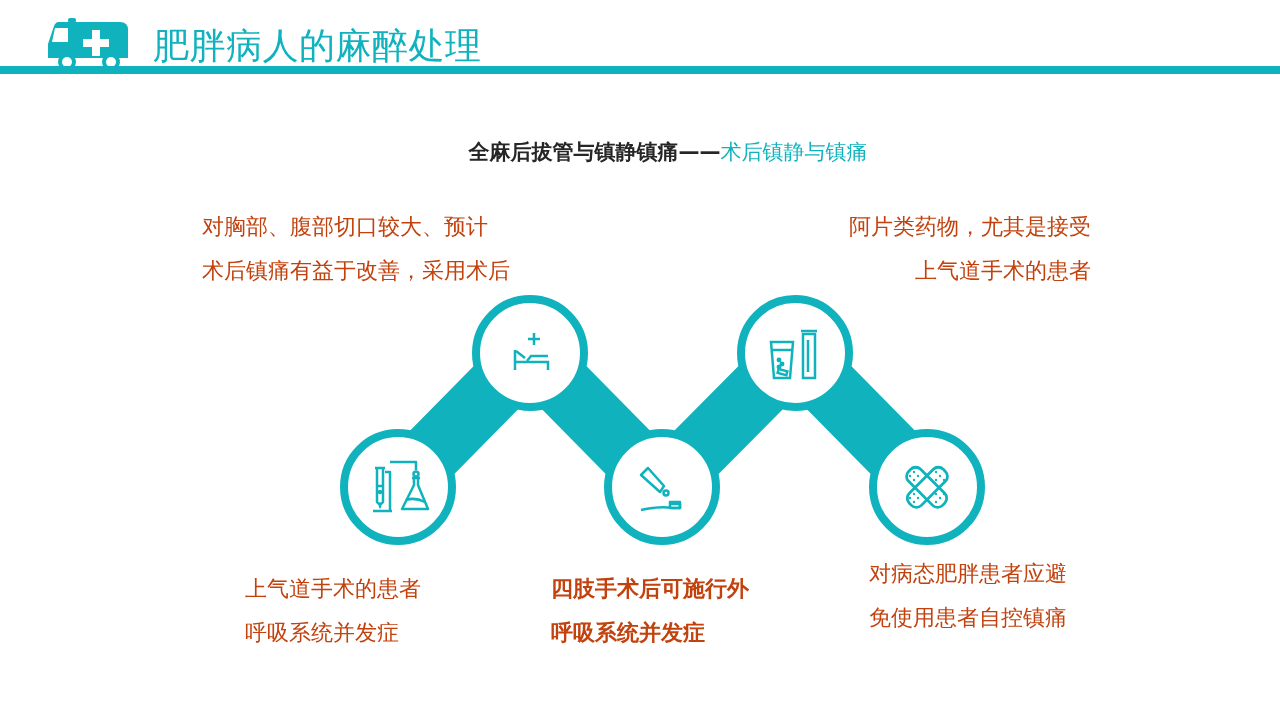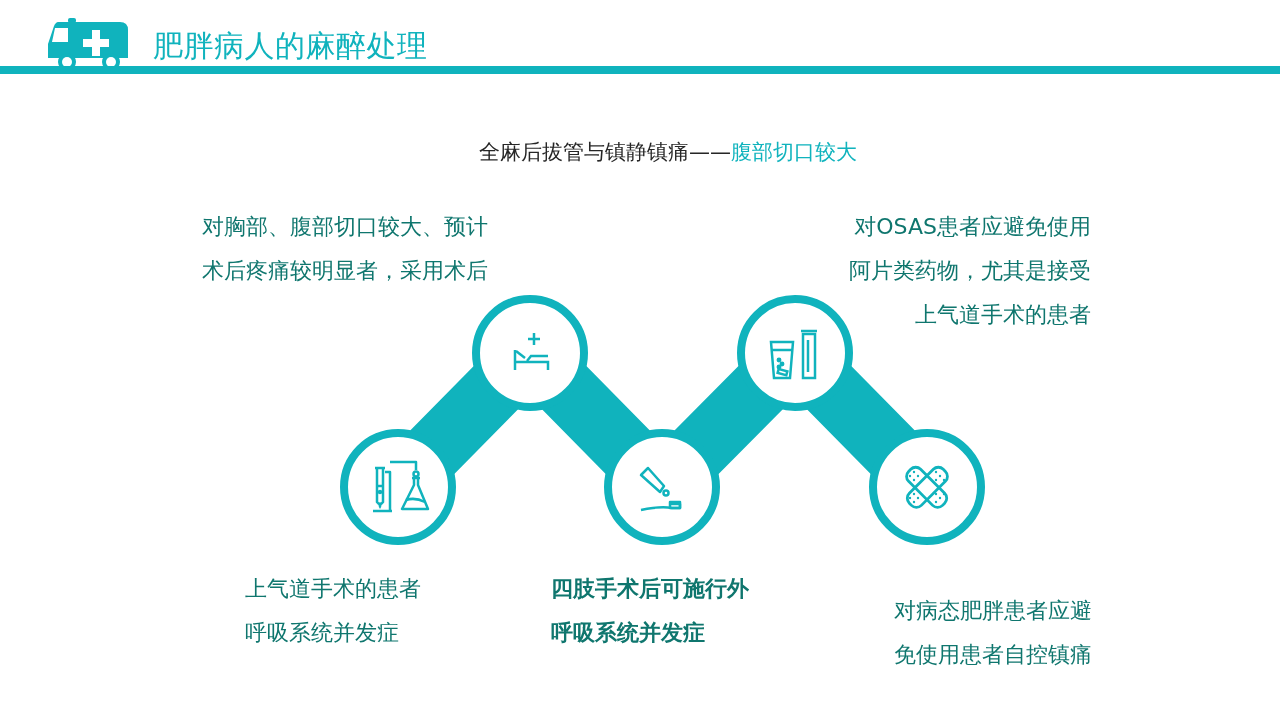--- a/index.html
+++ b/index.html
@@ -5,62 +5,62 @@
     html, body { margin:0; padding:0; }
     body {
       width:1280px; height:720px; position:relative; overflow:hidden;
       background:#ffffff;
       font-family:"Liberation Sans","DejaVu Sans",sans-serif;
       color:#3a3a3a;
     }
     .header-icon { position:absolute; left:44px; top:18px; width:86px; height:52px; }
     .header-title {
       position:absolute; left:153px; top:26px;
-      font-size:30px; color:#10b3bd; letter-spacing:0.5px; line-height:40px;
+      font-size:36px; color:#10b3bd; letter-spacing:0.5px; line-height:40px;
       font-family:"DejaVu Sans","Liberation Sans",sans-serif;
     }
     .header-line { position:absolute; left:0; top:66px; width:1280px; height:8px; background:#10b3bd; }
     .subtitle {
       position:absolute; left:0; width:1336px; top:138px; text-align:center;
       font-size:21px; line-height:28px;
       font-family:"DejaVu Sans","Liberation Sans",sans-serif;
     }
-    .subtitle .bold { font-weight:normal; color:#262626; }
+    .subtitle .bold { font-weight:bold; color:#262626; }
     .subtitle .teal { color:#10b3bd; }
     .diagram { position:absolute; left:0; top:0; width:1280px; height:720px; }
     .text-block {
-      position:absolute; font-size:22px; line-height:44px; color:#0f766e;
+      position:absolute; font-size:22px; line-height:44px; color:#c2410c;
       font-family:"DejaVu Sans","Liberation Sans",sans-serif;
     }
     .text-block div { white-space:nowrap; }
     .tb1 { left:202px; top:205px; }
     .tb2 { right:189px; top:205px; text-align:right; }
     .tb3 { left:245px; top:567px; }
     .tb4 { left:551px; top:567px;font-weight:bold; }
-    .tb5 { left:869px; top:589px;margin-left:25px; }
+    .tb5 { left:869px; top:552px; }
   </style>
 </head>
 <body>
 
 <svg class="header-icon" viewBox="0 0 86 52">
   <rect x="24" y="0" width="8" height="5" rx="2" fill="#10b3bd"></rect>
   <path d="M14 4 H76 Q84 4 84 12 V40 H4 V26 L10 8 Q12 4 14 4 Z" fill="#10b3bd"></path>
   <path d="M11 10 H24 V24 H8 Z" fill="#ffffff"></path>
   <rect x="48" y="12" width="8" height="26" fill="#ffffff"></rect>
   <rect x="39" y="21" width="26" height="8" fill="#ffffff"></rect>
   <circle cx="23" cy="44" r="9" fill="#10b3bd"></circle>
   <circle cx="23" cy="44" r="5" fill="#ffffff"></circle>
   <circle cx="67" cy="44" r="9" fill="#10b3bd"></circle>
   <circle cx="67" cy="44" r="5" fill="#ffffff"></circle>
 </svg>
 <div class="header-title">肥胖病人的麻醉处理</div>
 <div class="header-line"></div>
 
 <div class="subtitle">
-  <span class="bold">全麻后拔管与镇静镇痛——</span><span class="teal">腹部切口较大</span>
+  <span class="bold">全麻后拔管与镇静镇痛——</span><span class="teal">术后镇静与镇痛</span>
 </div>
 
 <svg class="diagram" viewBox="0 0 1280 720">
   <polyline points="398,487 530,353 662,487 795,353 927,487" fill="none" stroke="#10b3bd" stroke-width="62" stroke-linejoin="miter"></polyline>
   <g>
     <circle cx="398" cy="487" r="54" fill="#ffffff" stroke="#10b3bd" stroke-width="8"></circle>
     <circle cx="530" cy="353" r="54" fill="#ffffff" stroke="#10b3bd" stroke-width="8"></circle>
     <circle cx="662" cy="487" r="54" fill="#ffffff" stroke="#10b3bd" stroke-width="8"></circle>
     <circle cx="795" cy="353" r="54" fill="#ffffff" stroke="#10b3bd" stroke-width="8"></circle>
     <circle cx="927" cy="487" r="54" fill="#ffffff" stroke="#10b3bd" stroke-width="8"></circle>
@@ -125,24 +125,23 @@
       <circle cx="940" cy="498" r="1.2"></circle>
         <circle cx="936" cy="502" r="1.2"></circle>
         <circle cx="936" cy="494" r="1.2"></circle>
         <circle cx="944" cy="494" r="1.2"></circle>
     </g>
   </g>
 </svg>
 
 <div class="text-block tb1">
   <div>对胸部、腹部切口较大、预计</div>
-  <div>术后疼痛较明显者，采用术后</div>
+  <div>术后镇痛有益于改善，采用术后</div>
 </div>
 <div class="text-block tb2">
-  <div>对OSAS患者应避免使用</div>
   <div>阿片类药物，尤其是接受</div>
   <div>上气道手术的患者</div>
 </div>
 <div class="text-block tb3">
   <div>上气道手术的患者</div>
   <div>呼吸系统并发症</div>
 </div>
 <div class="text-block tb4">
   <div>四肢手术后可施行外</div>
   <div>呼吸系统并发症</div>

